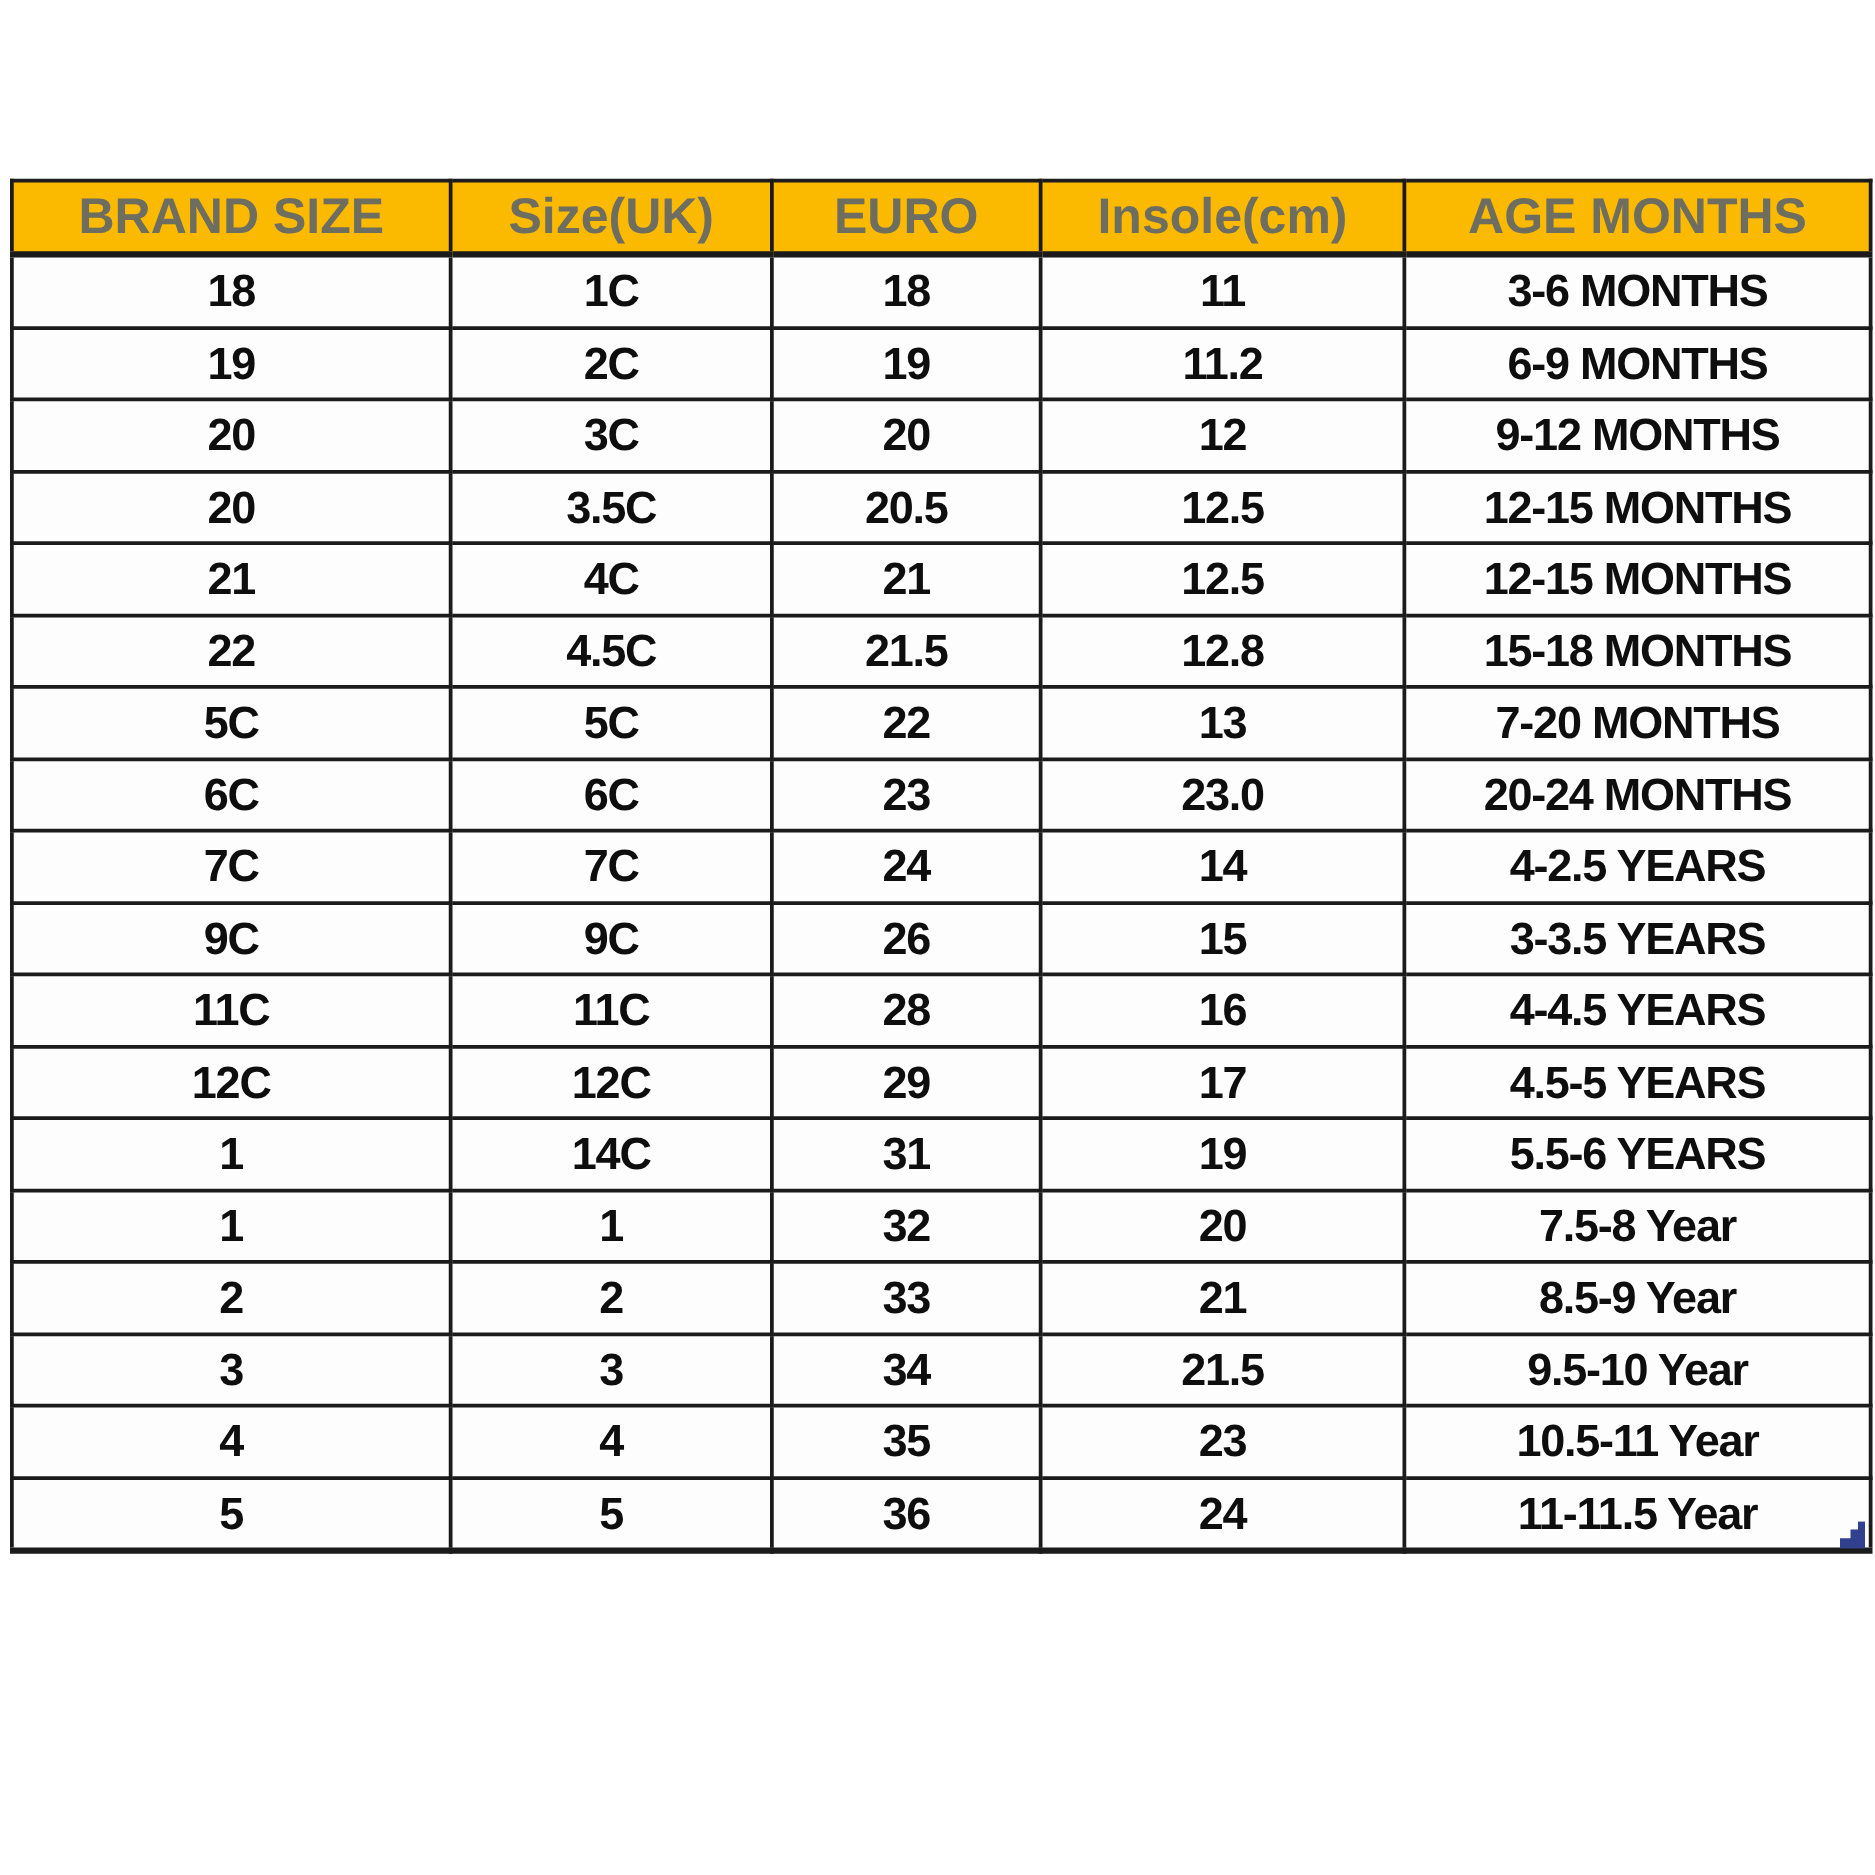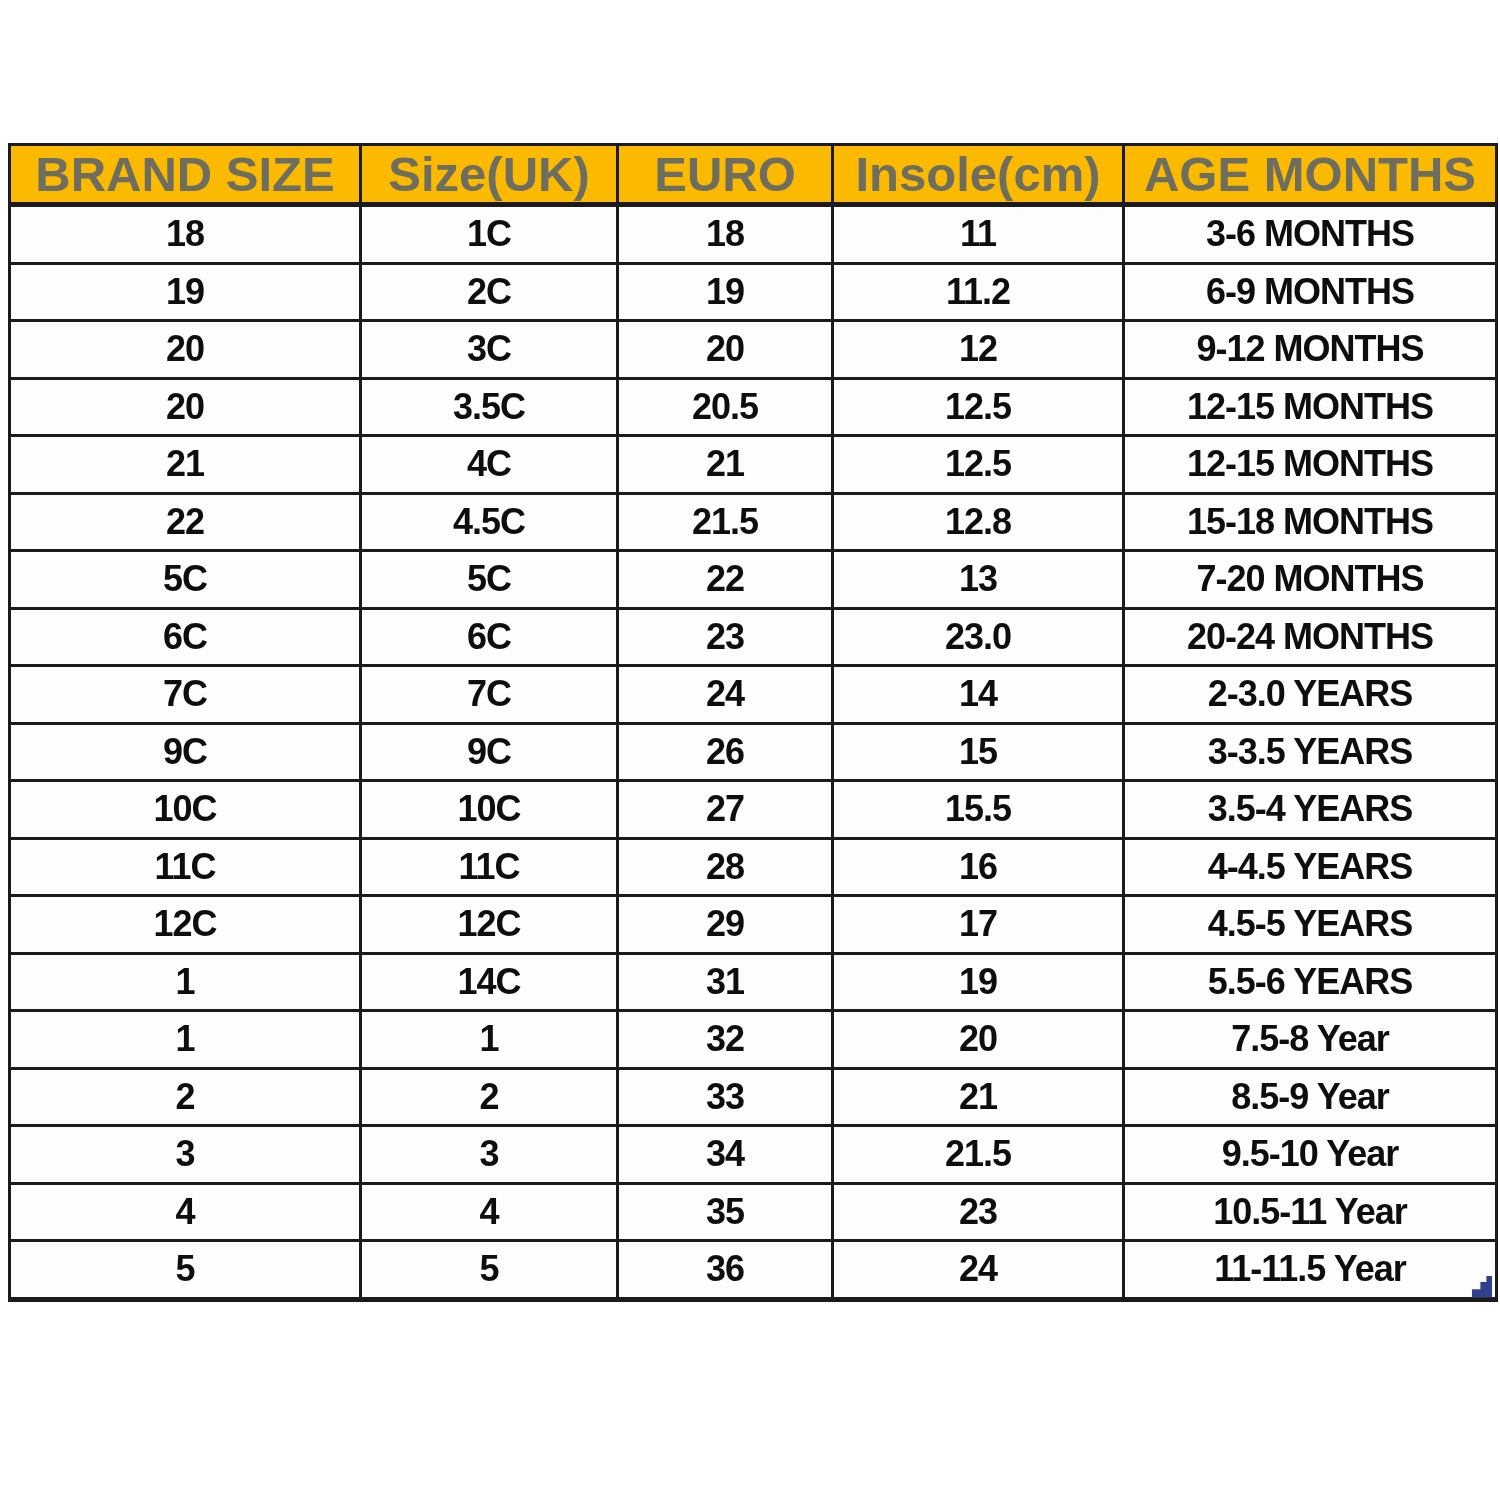--- a/index.html
+++ b/index.html
@@ -24,21 +24,21 @@
   table.size-chart{
     border-collapse:collapse;
     table-layout:fixed;
     width:1487px;
     background:#fdfdfd;
     border:3px solid var(--border);
   }
   table.size-chart th{
     background:var(--header-bg);
     color:var(--header-text);
-    font-size:49px;
+    font-size:40px;
     font-weight:700;
     height:55px;
     text-align:center;
     vertical-align:middle;
     border:3px solid var(--border);
     border-bottom:5px solid var(--border);
     letter-spacing:0px;
     padding:0;
   }
   table.size-chart td{
@@ -139,35 +139,28 @@
             <td>6C</td>
             <td>23</td>
             <td>23.0</td>
             <td>20-24 MONTHS</td>
           </tr>
           <tr>
             <td>7C</td>
             <td>7C</td>
             <td>24</td>
             <td>14</td>
-            <td>2-3.0 YEARS</td>
+            <td>4-2.5 YEARS</td>
           </tr>
           <tr>
             <td>9C</td>
             <td>9C</td>
             <td>26</td>
             <td>15</td>
             <td>3-3.5 YEARS</td>
-          </tr>
-          <tr>
-            <td>10C</td>
-            <td>10C</td>
-            <td>27</td>
-            <td>15.5</td>
-            <td>3.5-4 YEARS</td>
           </tr>
           <tr>
             <td>11C</td>
             <td>11C</td>
             <td>28</td>
             <td>16</td>
             <td>4-4.5 YEARS</td>
           </tr>
           <tr>
             <td>12C</td>

